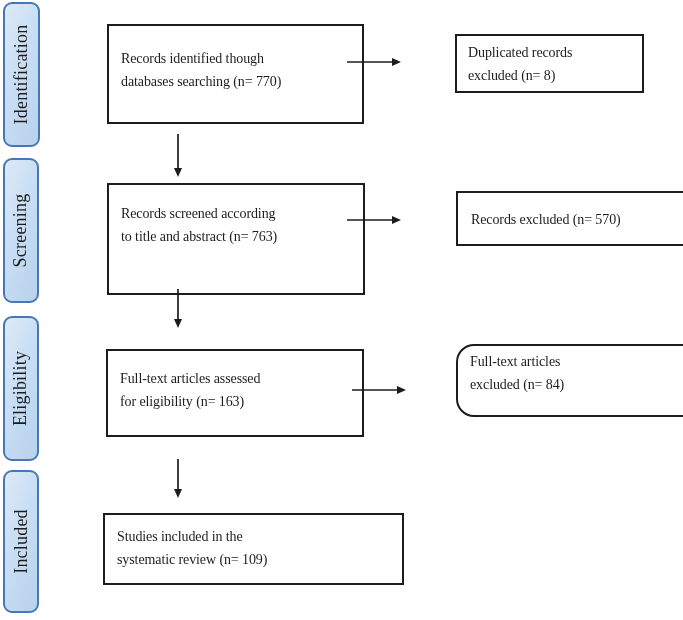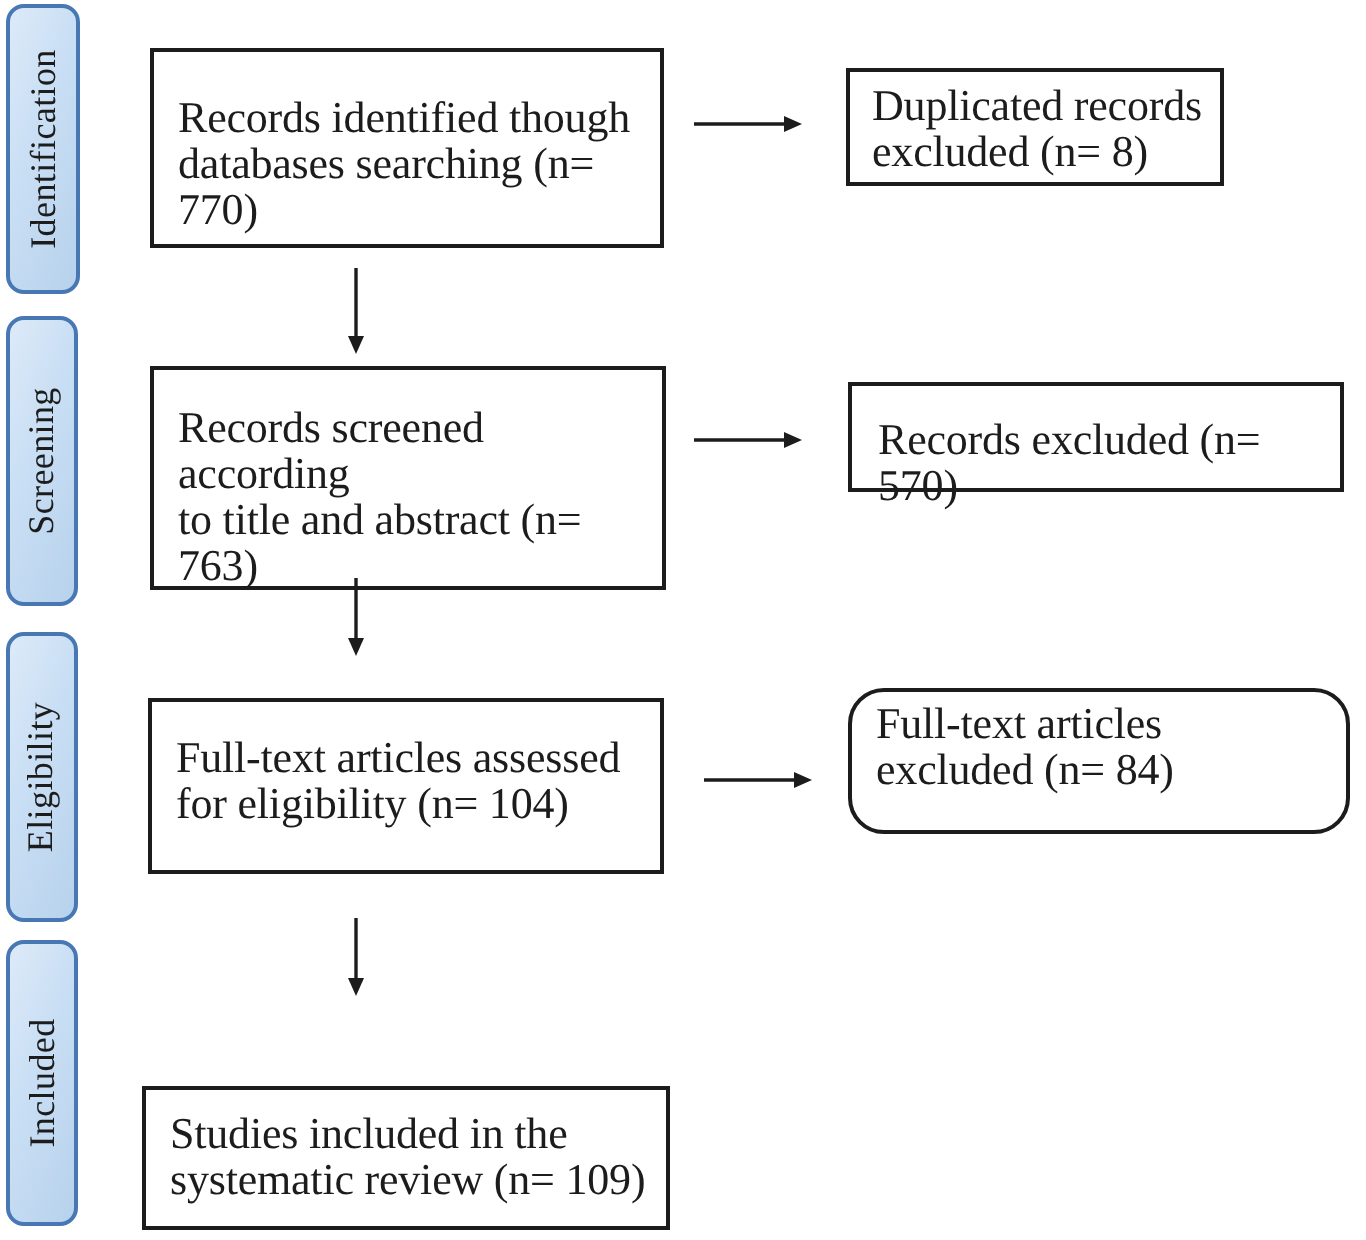--- a/index.html
+++ b/index.html
@@ -47,32 +47,33 @@
   [data-name="stage-identification"] { left: 3px;  top: 2px;   width: 37px; height: 145px; }
   [data-name="stage-screening"]      { left: 3px;  top: 158px; width: 36px; height: 145px; }
   [data-name="stage-eligibility"]    { left: 3px;  top: 316px; width: 36px; height: 145px; }
   [data-name="stage-included"]       { left: 3px;  top: 470px; width: 36px; height: 143px; }
 
   
   .box {
     position: absolute;
     border: 2px solid var(--box-border);
     background: var(--background);
-    font-size: 22px;
+    font-size: 14px;
     line-height: 23px;
     letter-spacing: -0.1px;
+    margin-left: 32px;
   }
   .box span { white-space: pre-line; display: block; }
   [data-name="box-records-identified"] { left: 75px;  top: 24px;  width: 257px; height: 100px; padding: 21px 8px 0 12px; }
   [data-name="box-duplicated-excluded"]{ left: 423px; top: 34px;  width: 189px; height: 59px;  padding: 5px 6px 0 11px; }
   [data-name="box-records-screened"]   { left: 75px;  top: 183px; width: 258px; height: 112px;  padding: 17px 8px 0 12px; }
   [data-name="box-records-excluded"]   { left: 424px; top: 191px; width: 248px; height: 55px;  padding: 15px 6px 0 13px; }
   [data-name="box-fulltext-assessed"]  { left: 74px;  top: 349px; width: 258px; height: 88px;  padding: 16px 8px 0 12px; }
   [data-name="box-fulltext-excluded"]  { left: 424px; top: 344px; width: 251px; height: 73px;  padding: 4px 6px 0 12px; border-radius: 18px; }
-  [data-name="box-studies-included"]   { left: 71px;  top: 543px; width: 264px; height: 72px;  padding: 10px 8px 0 12px; }
+  [data-name="box-studies-included"]   { left: 71px;  top: 513px; width: 301px; height: 72px;  padding: 10px 8px 0 12px; }
 
   
   .arrows {
     position: absolute;
     left: 0; top: 0;
     width: 683px; height: 620px;
     pointer-events: none;
   }
   .arrows line { stroke: var(--arrow); stroke-width: 1.7px; }
 </style>
@@ -97,21 +98,21 @@
   <div class="box" data-name="box-records-identified">
     <span data-name="box-records-identified-text">Records identified though
 databases searching (n= 770)</span>
   </div>
   <div class="box" data-name="box-records-screened">
     <span data-name="box-records-screened-text">Records screened according
 to title and abstract (n= 763)</span>
   </div>
   <div class="box" data-name="box-fulltext-assessed">
     <span data-name="box-fulltext-assessed-text">Full-text articles assessed
-for eligibility (n= 104)</span>
+for eligibility (n= 163)</span>
   </div>
   <div class="box" data-name="box-studies-included">
     <span data-name="box-studies-included-text">Studies included in the
 systematic review (n= 109)</span>
   </div>
 
   <div class="box" data-name="box-duplicated-excluded">
     <span data-name="box-duplicated-excluded-text">Duplicated records
 excluded (n= 8)</span>
   </div>

